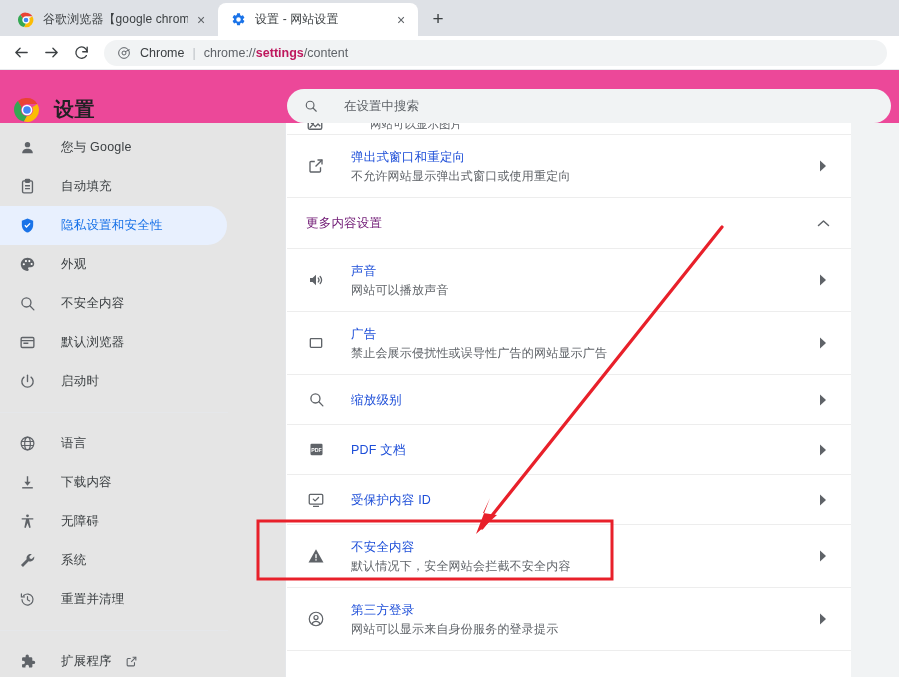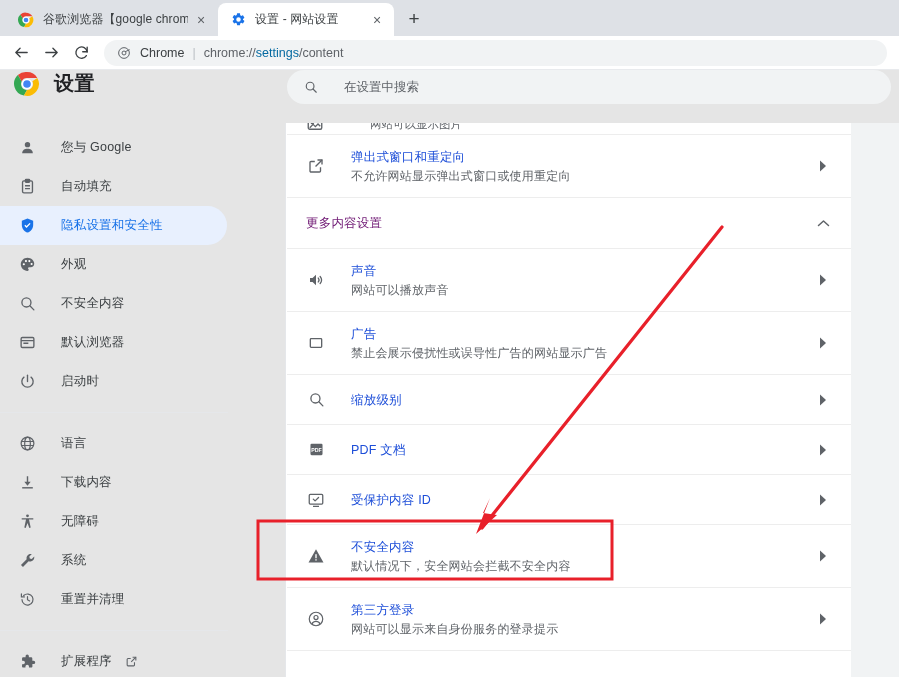--- a/index.html
+++ b/index.html
@@ -24,21 +24,21 @@
   .tab {
     height: 33px;
     display: flex;
     align-items: center;
     border-radius: 8px 8px 0 0;
     padding: 0 8px 0 12px;
     position: relative;
     min-width: 0;
   }
   .tab.inactive { background: #dee1e6; width: 212px; }
-  .tab.active { background: #ffffff; width: 176px; }
+  .tab.active { background: #ffffff; width: 200px; }
   .tab-favicon {
     width: 16px; height: 16px;
     flex: 0 0 16px;
     margin-right: 9px;
     display: flex; align-items: center; justify-content: center;
   }
   .tab-title {
     font-size: 12px;
     color: #3c4043;
     white-space: nowrap;
@@ -92,30 +92,30 @@
     align-items: center;
     padding: 0 12px;
     margin-left: 6px;
     margin-right: 4px;
     overflow: hidden;
   }
   .omni-icon { width:15px; height:15px; flex:0 0 15px; margin-right: 9px; display:flex; align-items:center; justify-content:center;}
   .omni-scheme { font-size: 12.5px; color:#3c4043; white-space:nowrap; }
   .omni-sep { color:#bdc1c6; margin: 0 8px; font-size: 12.5px; }
   .omni-url { font-size: 12.5px; color: #5f6368; white-space:nowrap; }
-  .omni-url b { color: #0369a1; font-weight: 400; }
+  .omni-url b { color: #be185d; font-weight: 700; }
 
   
   .page { position: relative; height: 607px; background: #ffffff; overflow: hidden; }
 
   .settings-header {
     height: 53px;
     display: flex;
-    align-items: flex-start;
-    background: #e5e5e5;
+    align-items: flex-end;
+    background: #ec4899;
     position: relative;
     z-index: 5;
   }
   .brand {
     width: 287px;
     display: flex;
     align-items: center;
     padding-left: 14px;
     flex: 0 0 287px;
   }

